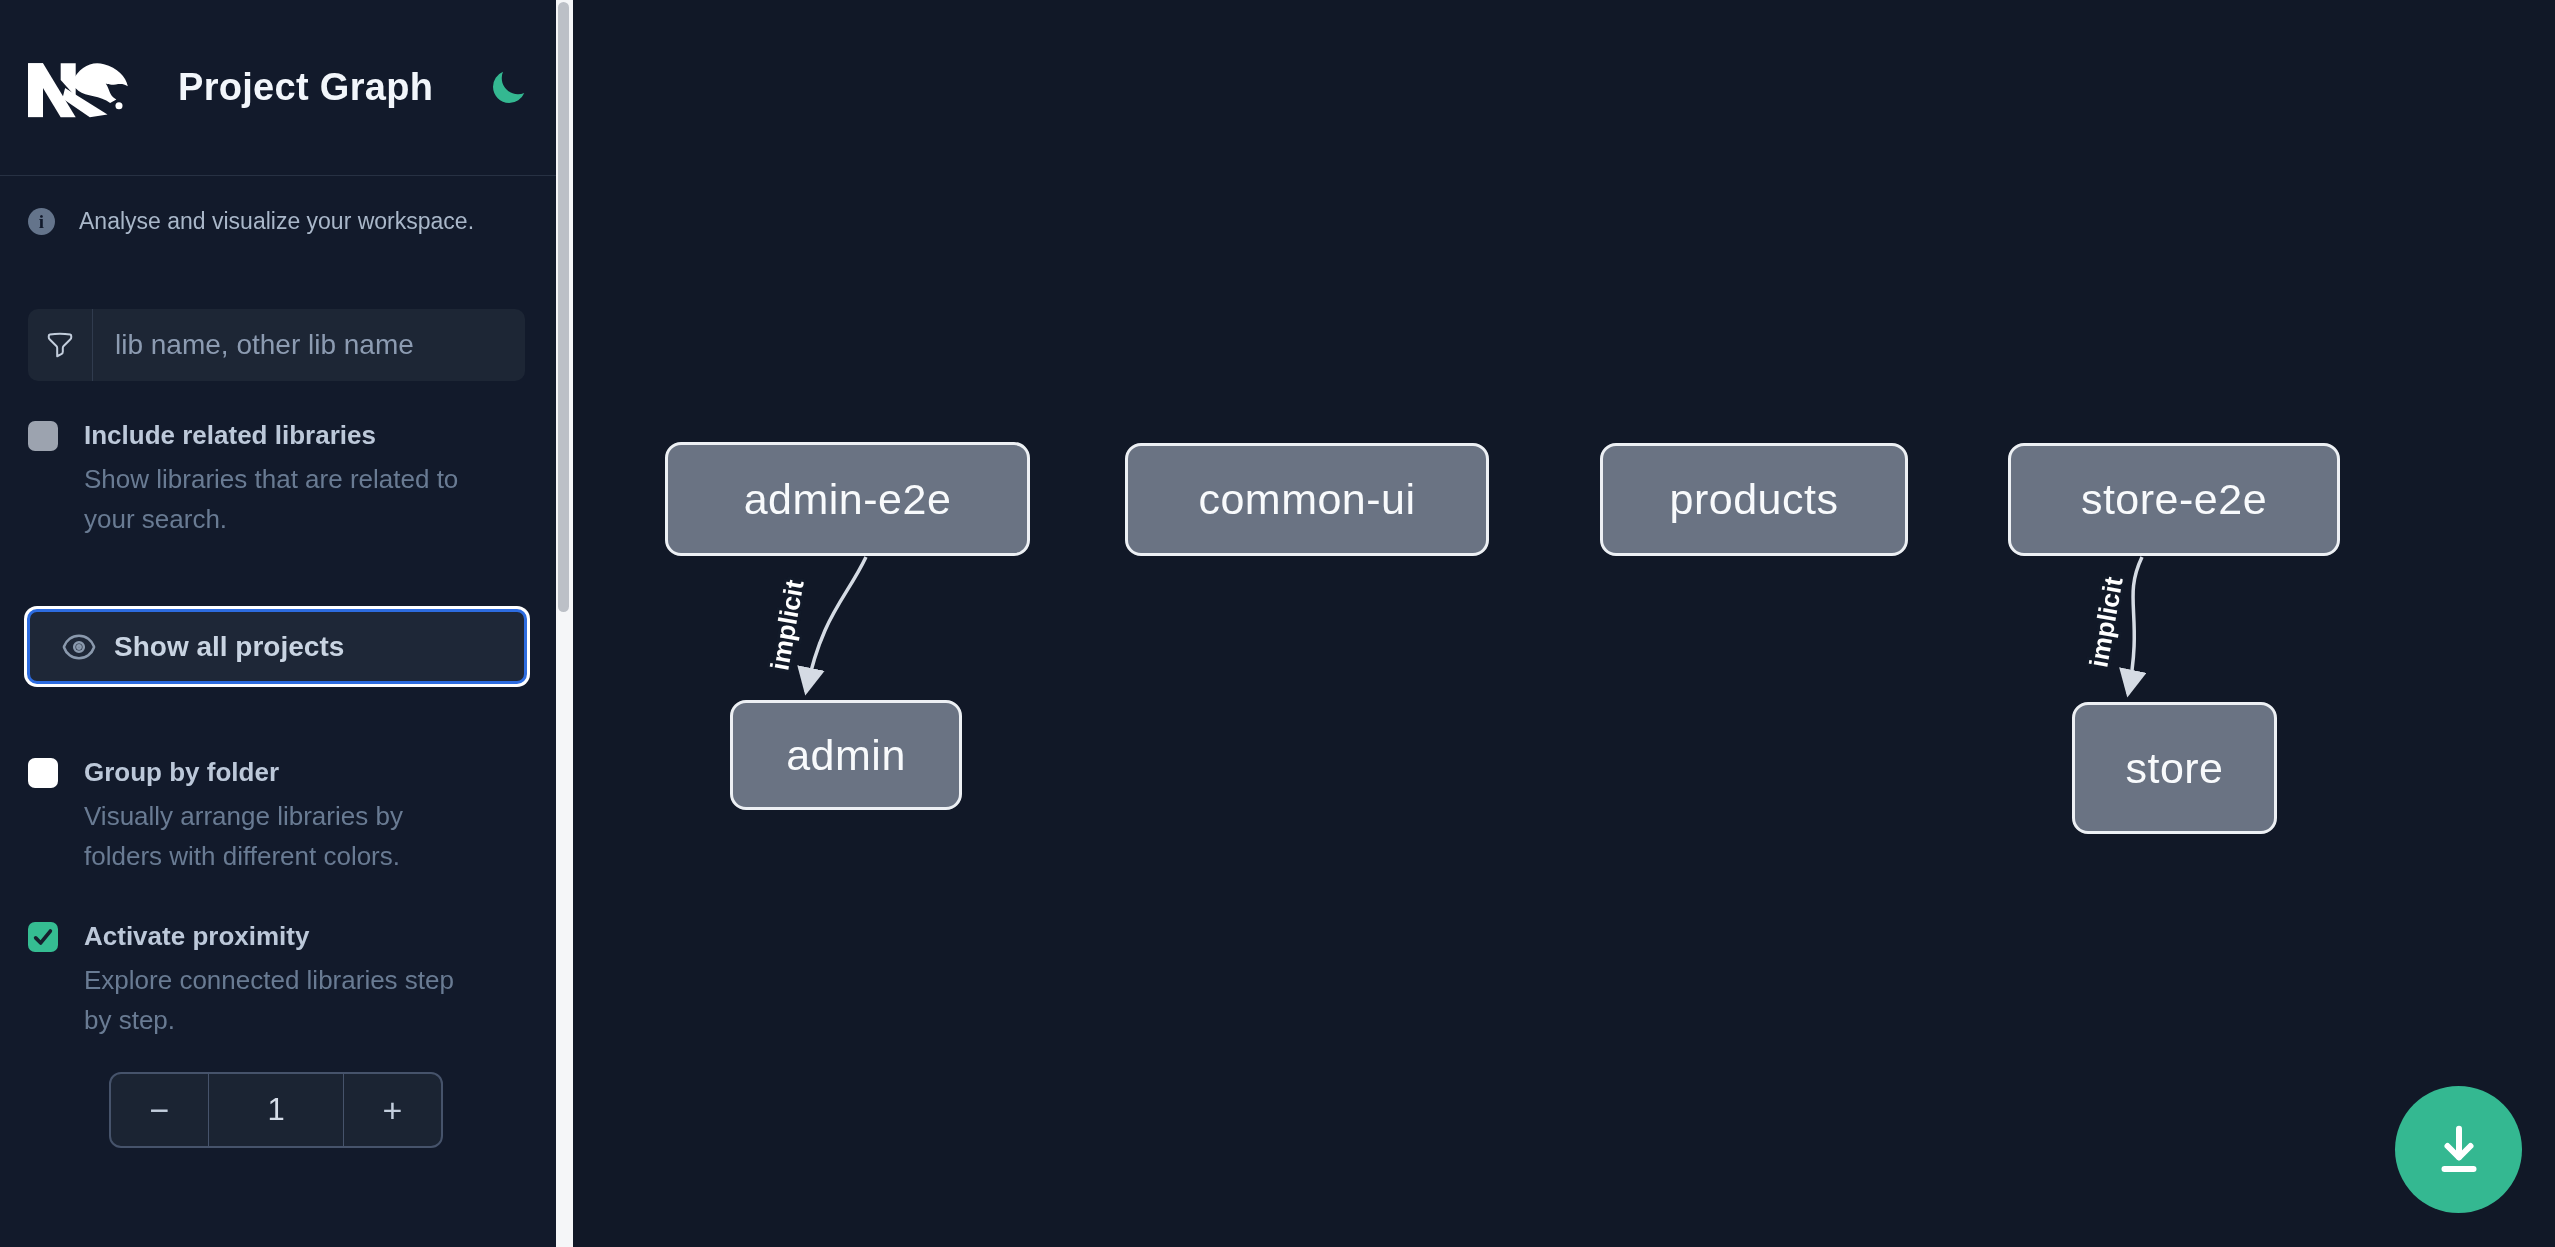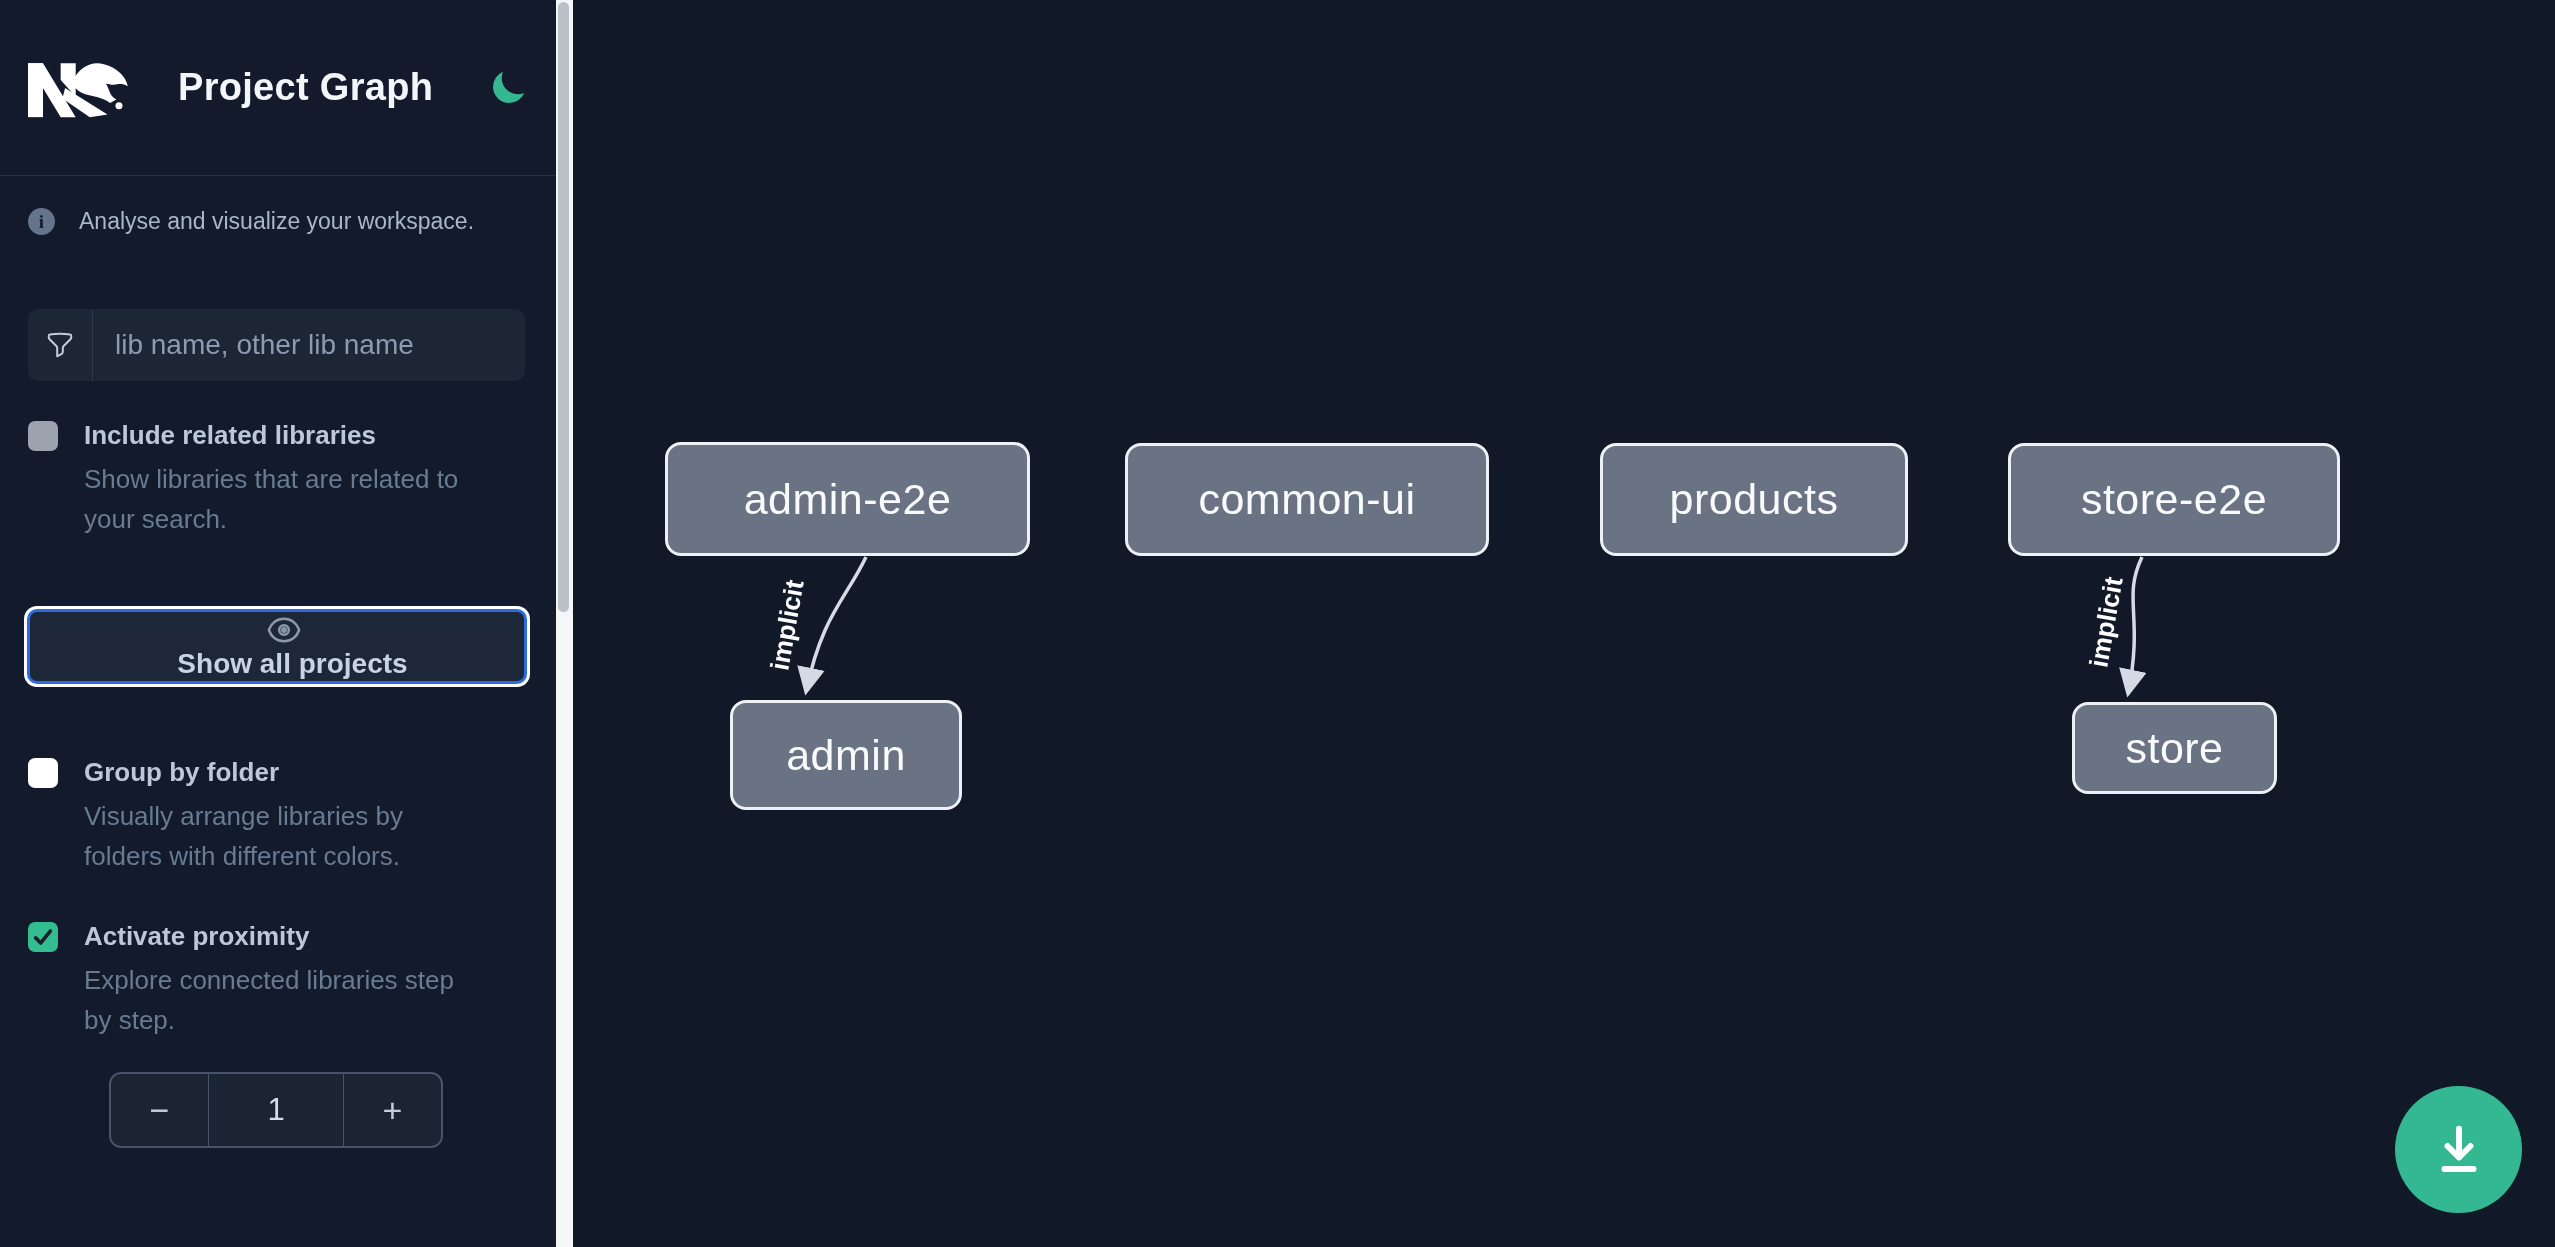--- a/index.html
+++ b/index.html
@@ -67,21 +67,21 @@
   .option-desc .desc-line { display:block; white-space:nowrap; }
 
   .side-btn {
     width:500px; height:75px; margin-left:-1px; border-radius:10px;
     background:#1e2737; border:2px solid #404d63;
     display:flex; align-items:center; padding:0 0 0 31px; cursor:pointer;
     font-family:inherit; font-size:28px; font-weight:600; color:#c9d4e2;
   }
   .side-btn .btn-icon { width:36px; height:36px; margin-right:17px; flex:0 0 auto; }
   .side-btn.focused {
-    border:3px solid #2d6ce0; box-shadow:0 0 0 3px #ffffff;flex-direction:column;
+    border:3px solid #2d6ce0; box-shadow:0 0 0 3px #ffffff;
   }
 
   .stepper {
     margin-top:32px; margin-left:81px; width:334px; height:76px;
     border:2px solid #46536b; border-radius:12px; background:#1b2433;
     display:flex; overflow:hidden;
   }
   .stepper button {
     background:transparent; border:none; color:#c3cedd; font-size:34px;
     font-family:inherit; cursor:pointer; width:97px; flex:0 0 auto;
@@ -232,21 +232,21 @@
   <div class="scroll-thumb"></div>
 </div>
 
 <main class="canvas">
   <div class="graph-layer" style="left:-573px; width:2555px;">
       <div class="gnode" style="left: 665px; top: 442px; width: 365px; height: 114px;">admin-e2e</div>
       <div class="gnode" style="left: 1125px; top: 443px; width: 364px; height: 113px;">common-ui</div>
       <div class="gnode" style="left: 1600px; top: 443px; width: 308px; height: 113px;">products</div>
       <div class="gnode" style="left: 2008px; top: 443px; width: 332px; height: 113px;">store-e2e</div>
       <div class="gnode" style="left: 730px; top: 700px; width: 232px; height: 110px;">admin</div>
-      <div class="gnode" style="left: 2072px; top: 702px; width: 205px; height: 92px;">store</div>
+      <div class="gnode" style="left: 2072px; top: 702px; width: 205px; height: 132px;">store</div>
     </div>
   <svg class="edges" style="left:-573px; width:2555px;" viewBox="0 0 2555 1247">
     <defs>
       <marker id="arrow" markerWidth="9" markerHeight="9" refX="7" refY="4" orient="auto">
         <path d="M0 0 L8 4 L0 8 Z" fill="#d5dbe4"></path>
       </marker>
     </defs>
   <path d="M 866 557 C 846 599, 822 615, 806 692" class="edge" marker-end="url(#arrow)"></path>
       <text x="787" y="625" transform="rotate(-80 787 625)" class="edge-label">implicit</text>
       <path d="M 2142 557 C 2122 599, 2144 615, 2128 694" class="edge" marker-end="url(#arrow)"></path>

